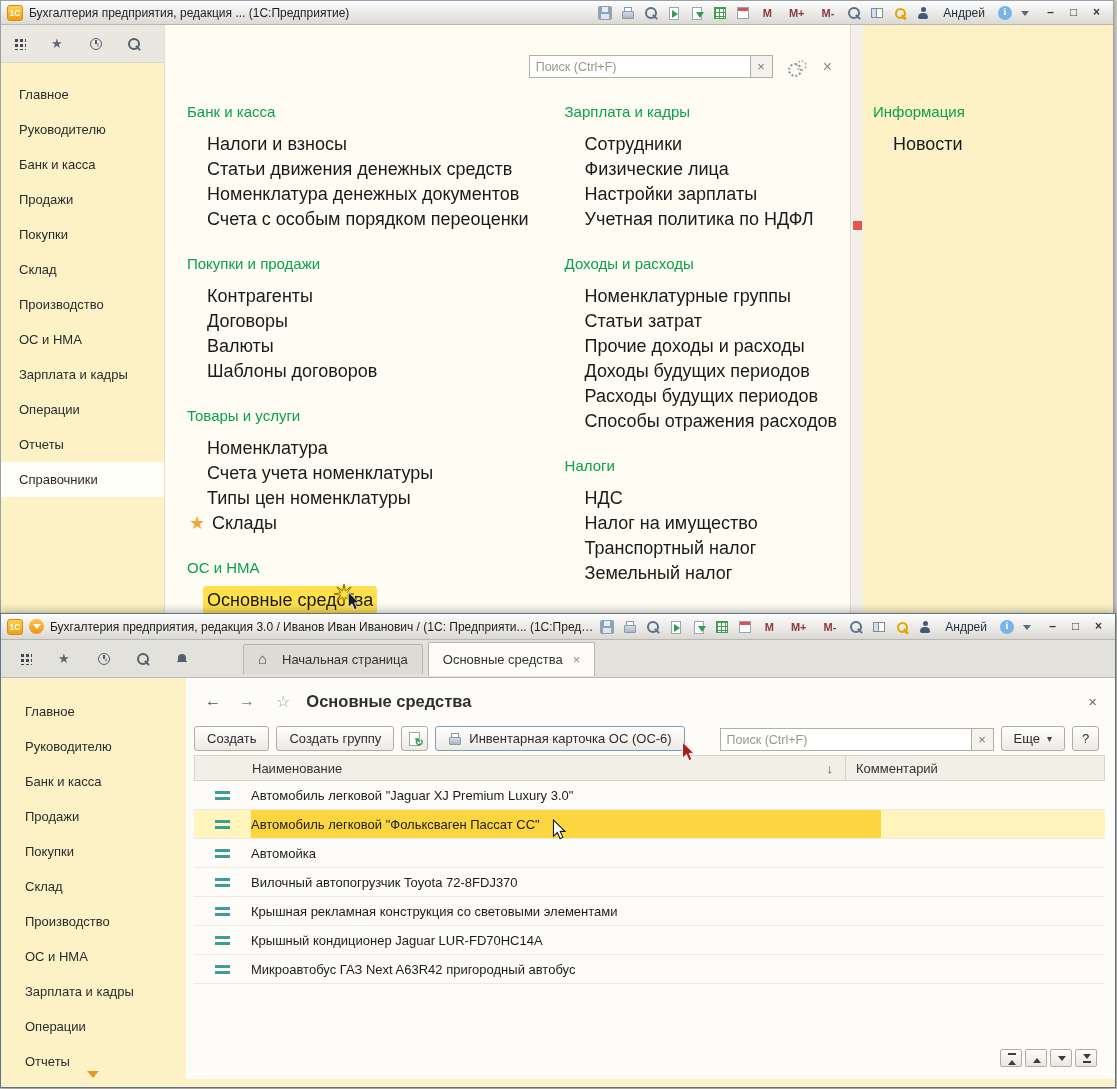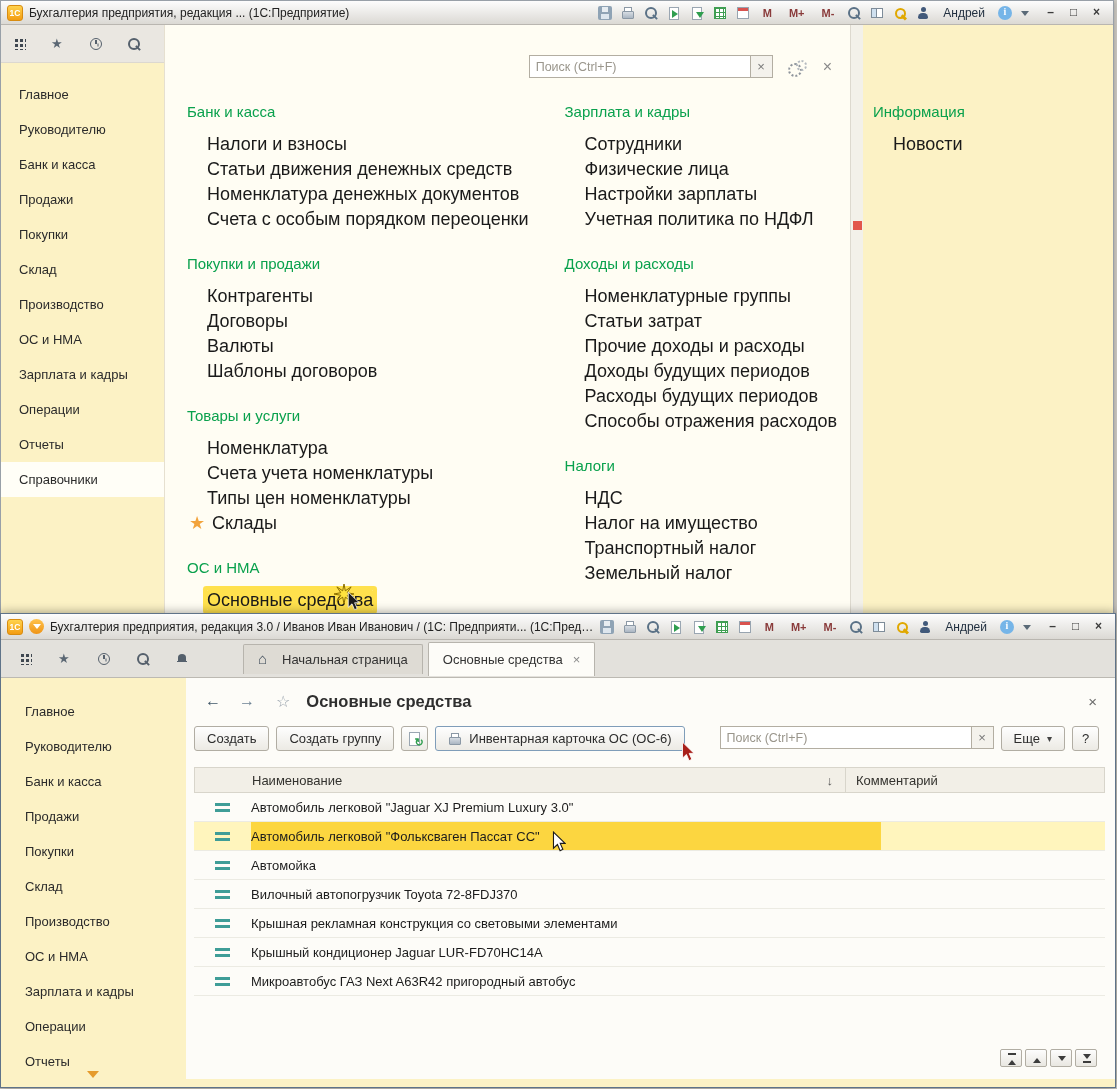--- a/index.html
+++ b/index.html
@@ -112,21 +112,21 @@
   .bw-sidebar{position:absolute;left:0;top:0;bottom:0;width:185px;background:#fcf2c5;padding-top:16px;overflow:hidden;}
   .bw-sidebar .side-item{padding-left:24px;}
   .side-more{position:absolute;bottom:3px;left:86px;width:0;height:0;border:6px solid transparent;border-top:7px solid #e59b2c;}
   .bw-content{position:absolute;left:185px;top:0;right:0;bottom:8px;background:#fdfcf8;}
   .page-head{height:46px;display:flex;align-items:center;padding:0 18px 0 14px;gap:8px;}
   .nav-arrow{background:none;border:none;font-size:16px;color:#3f5668;width:26px;height:24px;line-height:22px;text-align:center;font-weight:bold;}
   .nav-arrow[data-name="forward-button"]{color:#6d8294;}
   .fav-star{background:none;border:none;font-size:16px;color:#98a2ac;margin:0 8px;}
   .page-title{font-size:16.5px;font-weight:bold;color:#2f2f2f;}
   .page-close{margin-left:auto;background:none;border:none;color:#6b6b6b;font-size:15px;}
-  .toolbar{display:flex;align-items:flex-start;gap:7px;padding:2px 16px 16px 8px;}
+  .toolbar{display:flex;align-items:flex-end;gap:7px;padding:2px 16px 4px 8px;}
   .btn{height:25px;border:1px solid #b1ada3;background:linear-gradient(#fefefe,#eceae4);border-radius:3px;padding:0 12px;font-size:13px;color:#2d2d2d;display:inline-flex;align-items:center;gap:7px;white-space:nowrap;font-family:"Liberation Sans",sans-serif;}
   .btn-icononly{width:27px;padding:0;justify-content:center;}
   .btn-oc6{position:relative;border-color:#7f9db9;}
   .toolbar .searchbox{margin-left:auto;}
   .toolbar .search-input{width:252px;}
   .more-arrow{font-size:10px;color:#444;}
   .cursor-red{position:absolute;right:-11px;bottom:-15px;z-index:6;}
   .table-wrap{margin:0 10px 0 8px;}
   .thead{display:flex;height:26px;background:#f2efe7;border:1px solid #d8d5cb;align-items:center;font-size:13px;color:#33322e;}
   .th-name{width:651px;padding-left:57px;position:relative;display:flex;align-items:center;height:100%;border-right:1px solid #d8d5cb;}

